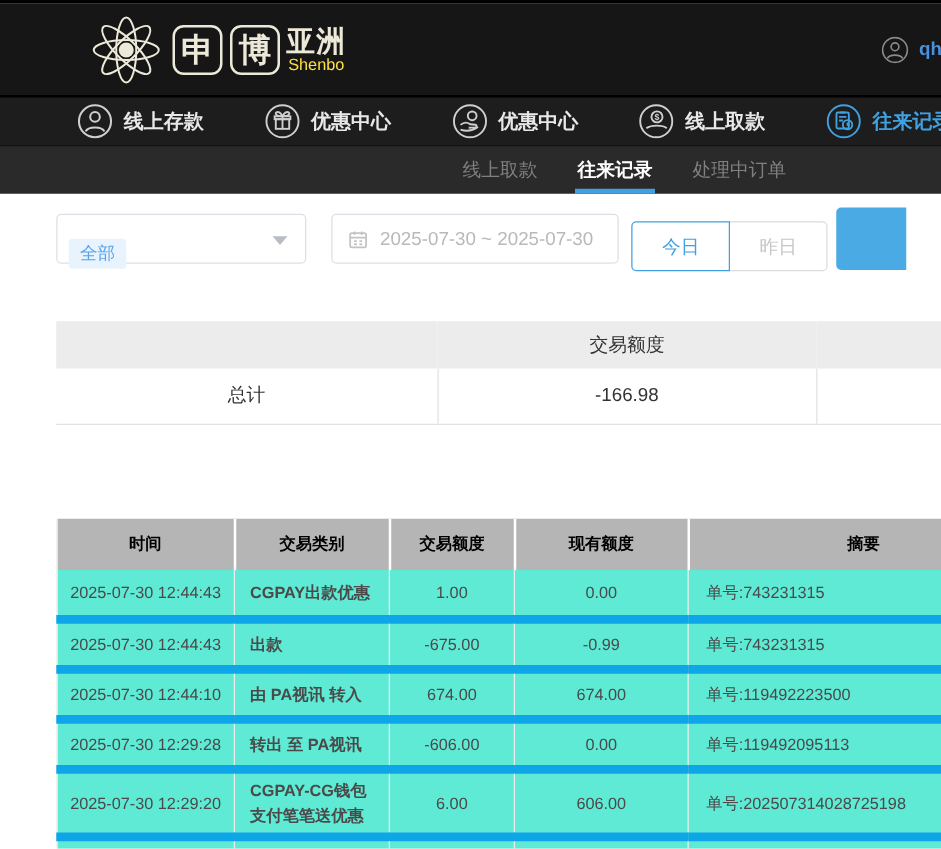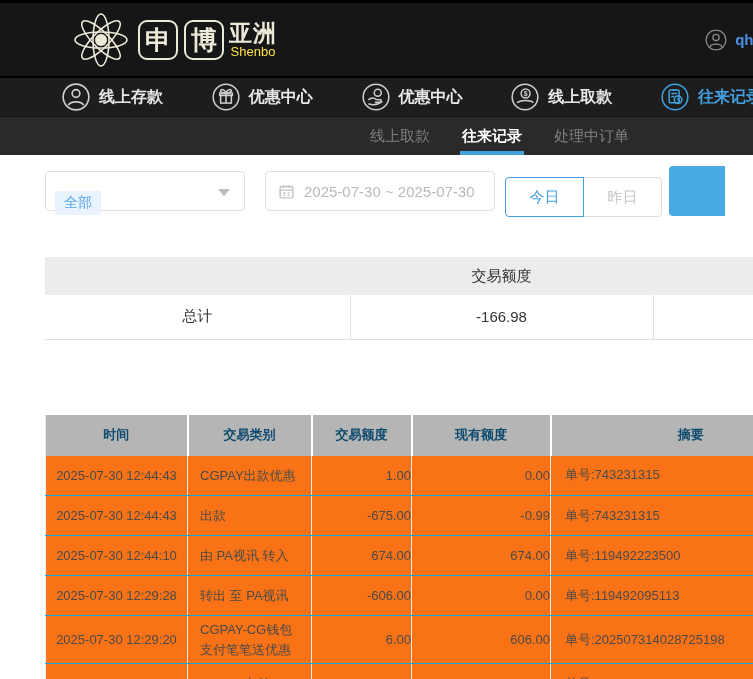--- a/index.html
+++ b/index.html
@@ -74,29 +74,29 @@
   .summary { width:785px; margin-top:41px; font-size:15px; color:#333; }
   .summary .sum-head td { height:38px; background:#ececec; text-align:center; }
   .summary .sum-body td { height:44px; background:#fff; text-align:center;
     border-bottom:1px solid #e2e2e2; }
   .summary .sum-body td + td { border-left:1px solid #e2e2e2; }
   .col-s1 { width:305px; } .col-s2 { width:303px; }
 
   
   .records { width:785px; margin-top:75px; font-size:13px; color:#4a4a4a;
     border-left:1px solid #ededed; }
-  .records th { height:41px; background:#b5b5b5; color:#0c4a6e; font-size:13px;
+  .records th { height:41px; background:#b5b5b5; color:#000000; font-size:13px;
     font-weight:bold; text-align:center; border-right:2px solid #fff; }
   .records th:last-child { border-right:none; }
-  .records td { height:40px; border-bottom:1px solid #0ea5e9;
-    border-right:1px solid #ebebeb; background:#f97316; }
+  .records td { height:40px; border-bottom:7px solid #0ea5e9;
+    border-right:1px solid #ebebeb; background:#5eead4; }
   .records td:last-child { border-right:none; }
   .c-time { text-align:center; }
-  .c-type { text-align:left; padding:4px 8px 4px 12px; line-height:1.5; }
-  .c-amt  { text-align:right; }
+  .c-type { text-align:left; padding:4px 8px 4px 12px; line-height:1.5;font-weight:bold; }
+  .c-amt  { text-align:center; }
   .c-memo { text-align:left; padding-left:14px; }
   .col-t1 { width:142px; } .col-t2 { width:124px; } .col-t3 { width:100px; }
   .col-t4 { width:139px; }
 
   svg { display:block; }
 </style>
 </head>
 <body>
 
 <div class="viewport">

